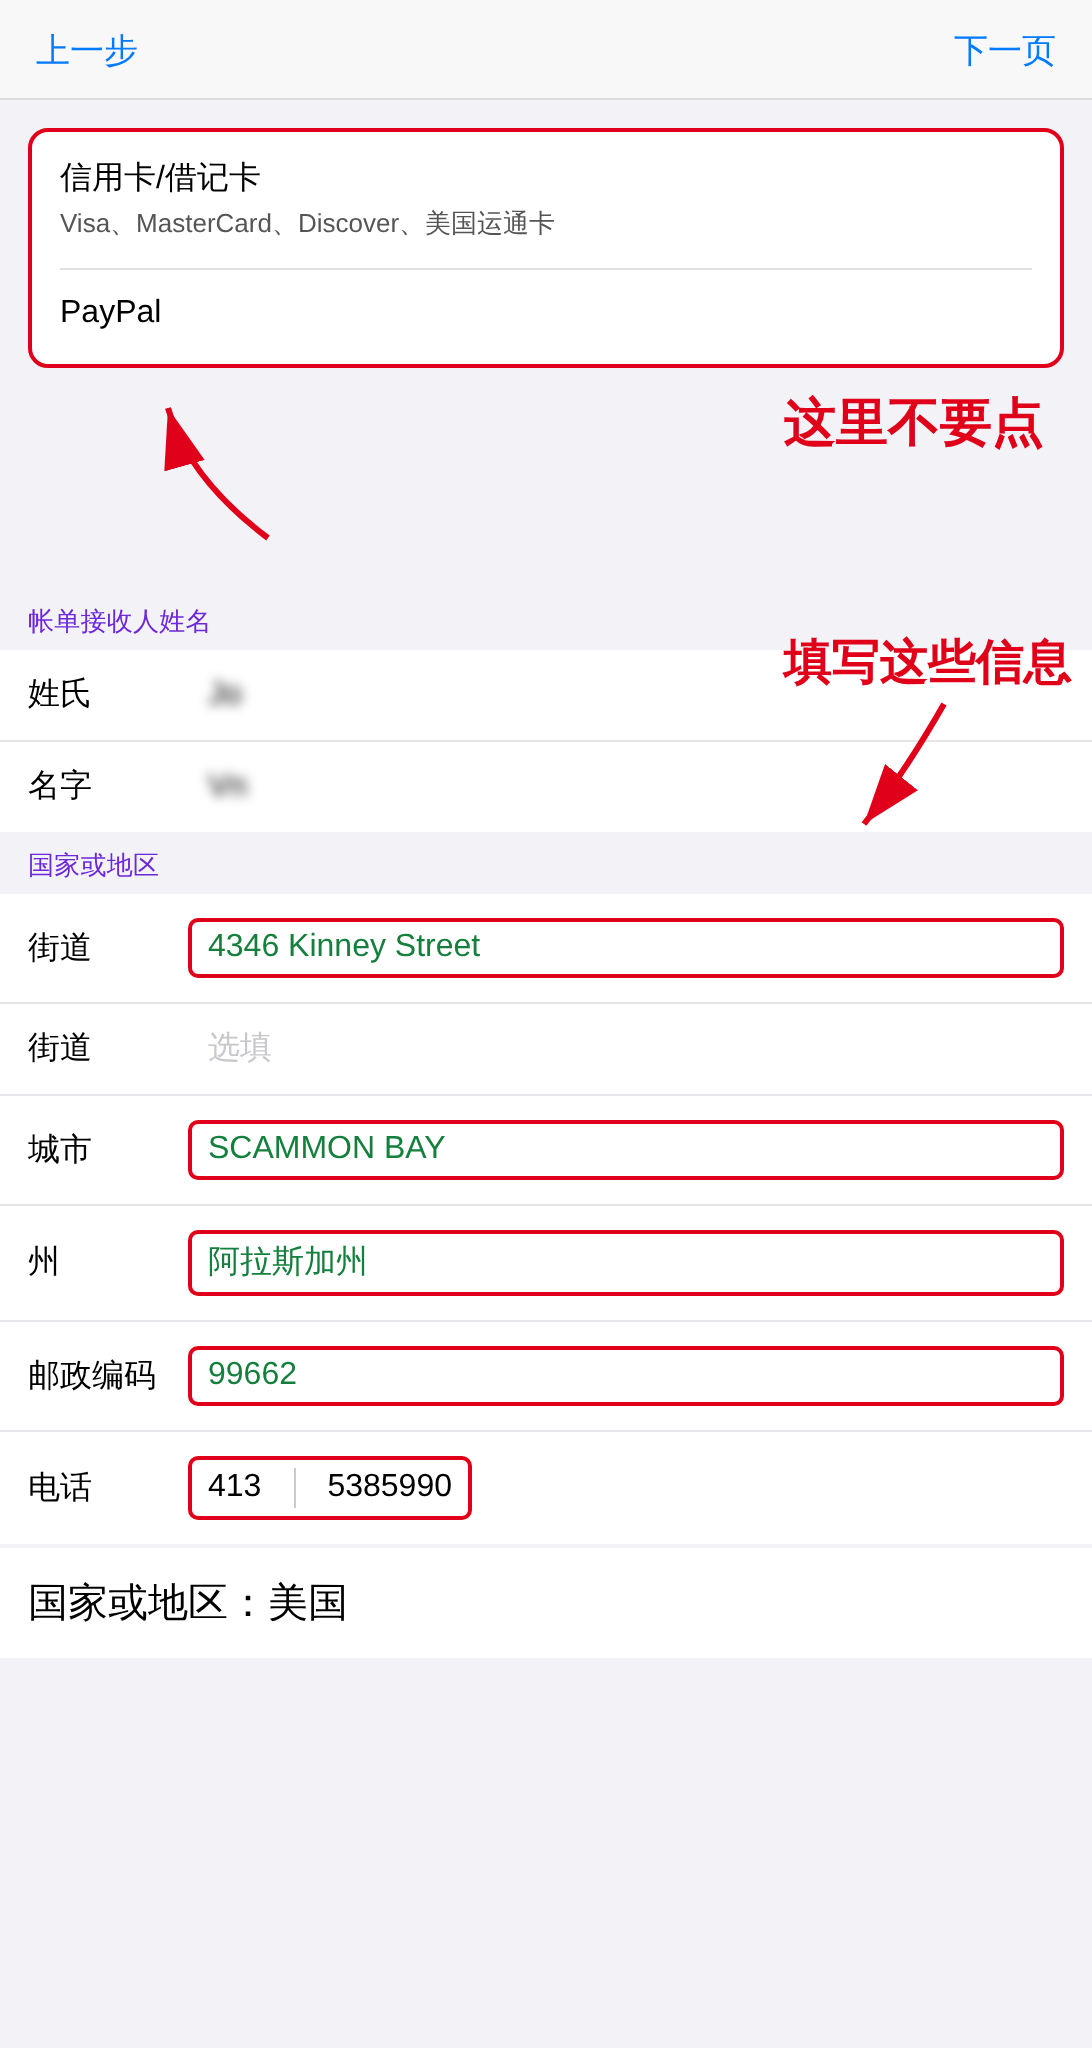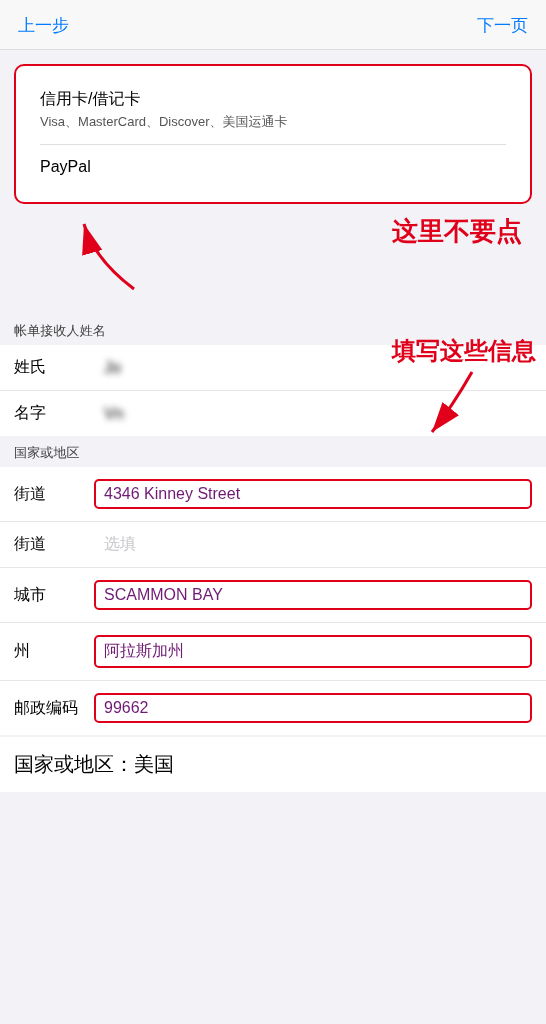--- a/index.html
+++ b/index.html
@@ -32,21 +32,21 @@
       font-weight: 600;
       color: #000;
     }
 
     
     .payment-section {
       background: #fff;
       border: 2.5px solid #e0001a;
       border-radius: 10px;
       margin: 14px 14px 0 14px;
-      padding: 10px;
+      padding: 0;
       overflow: hidden;
     }
     .payment-option {
       padding: 13px 14px;
     }
     .payment-option-title {
       font-size: 16px;
       font-weight: 500;
       color: #000;
       margin-bottom: 3px;
@@ -80,21 +80,21 @@
       position: absolute;
       left: 30px;
       top: 5px;
     }
 
     
     .section-header {
       background: #f2f2f7;
       padding: 8px 14px 5px;
       font-size: 13px;
-      color: #404040;
+      color: #6d28d9;
       letter-spacing: 0.01em;
     }
 
     .form-group {
       background: #fff;
     }
     .form-row {
       display: flex;
       align-items: center;
       padding: 12px 14px;
@@ -105,21 +105,21 @@
       border-bottom: none;
     }
     .form-label {
       font-size: 16px;
       color: #000;
       min-width: 80px;
       flex-shrink: 0;
     }
     .form-value {
       font-size: 16px;
-      color: #701a75;
+      color: #15803d;
       flex: 1;
       padding-left: 10px;
     }
     .form-value.placeholder {
       color: #c7c7cc;
     }
     .form-value.boxed {
       border: 2px solid #e0001a;
       border-radius: 5px;
       padding: 4px 8px;
@@ -256,15 +256,23 @@
   <div class="form-row">
     <span class="form-label">州</span>
     <span class="form-value boxed">阿拉斯加州</span>
   </div>
 
   <div class="form-row">
     <span class="form-label">邮政编码</span>
     <span class="form-value boxed">99662</span>
   </div>
 
+  <div class="phone-row">
+    <span class="phone-label">电话</span>
+    <div class="phone-box">
+      <span class="phone-area">413</span>
+      <div class="phone-divider-v"></div>
+      <span class="phone-number">5385990</span>
+    </div>
+  </div>
 </div>
 
 <div class="country-row">国家或地区：美国</div>
 
 </body></html>

